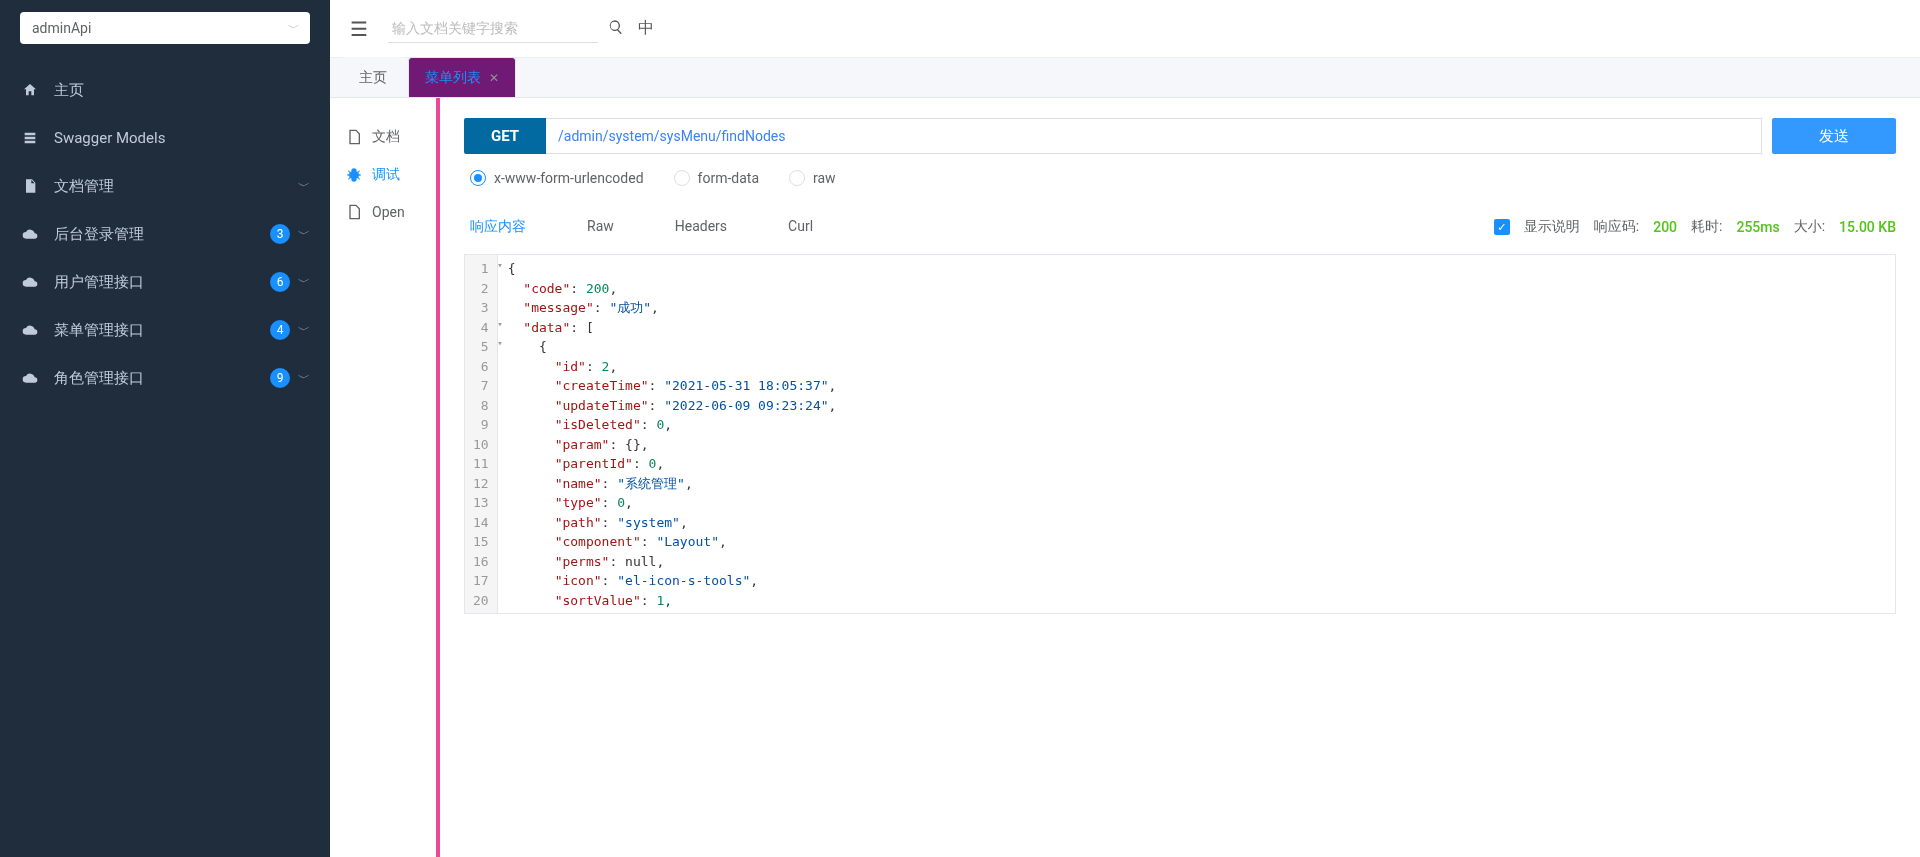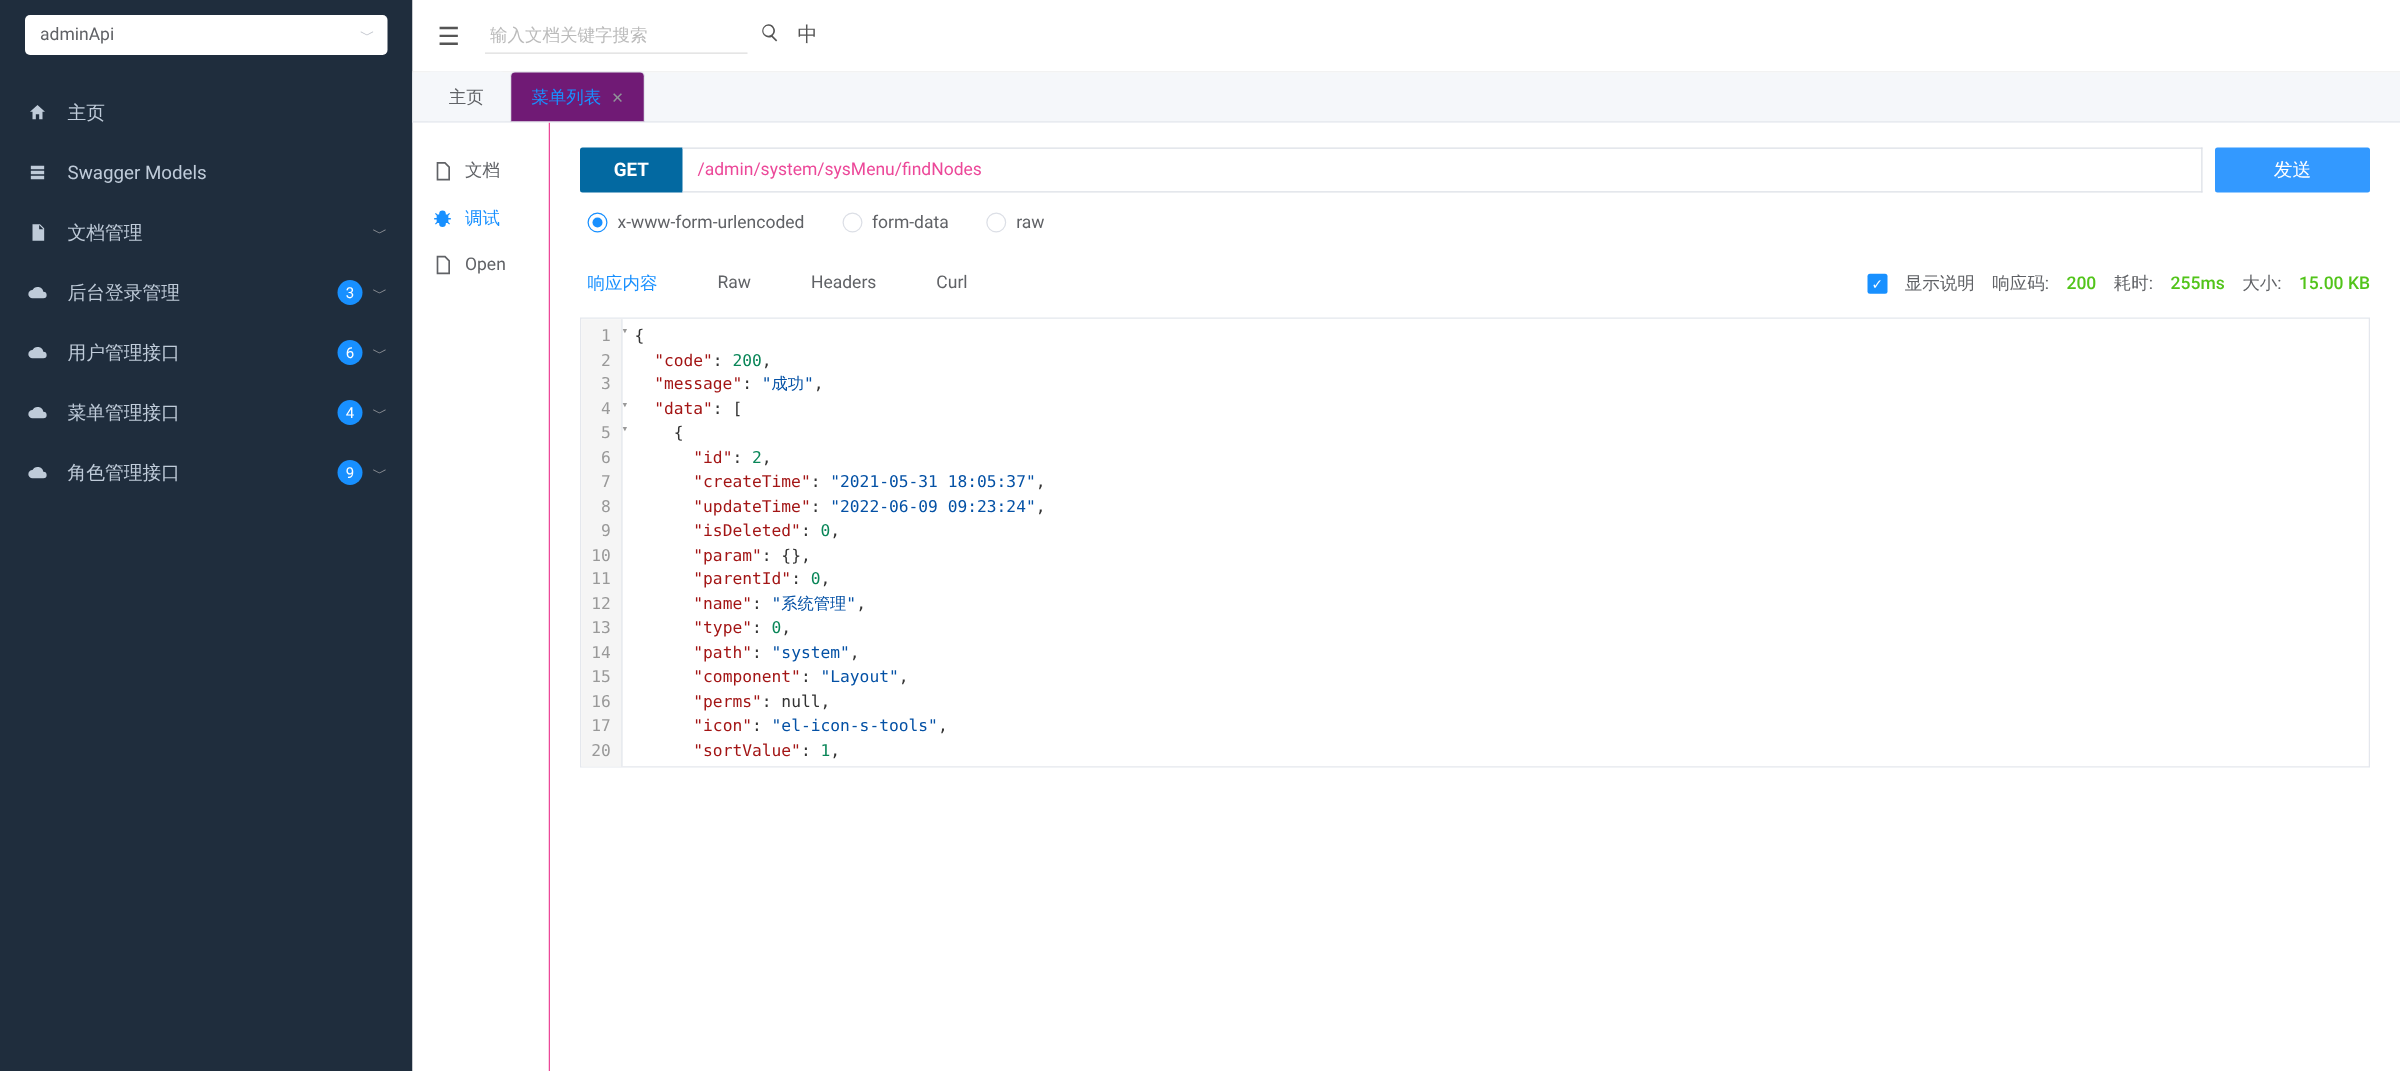--- a/index.html
+++ b/index.html
@@ -27,43 +27,43 @@
 .search-icon { margin: 0 14px 0 10px; color: #555; cursor: pointer; font-size: 18px; }
 .lang { color: #555; cursor: pointer; font-size: 16px; }
 
 .tabs-bar { height: 40px; display: flex; align-items: flex-end; padding: 0 12px; background: #f5f7fa; border-bottom: 1px solid #e4e7ed; }
 .tab { height: 40px; padding: 0 16px; display: flex; align-items: center; border: 1px solid #e4e7ed; border-bottom: none; background: #701a75; margin-right: 4px; border-radius: 4px 4px 0 0; cursor: pointer; font-size: 14px; color: #606266; }
 .tab.inactive { background: #f5f7fa; border-color: transparent; }
 .tab.active { color: #1890ff; }
 .tab .close { margin-left: 8px; color: #909399; font-size: 12px; }
 
 .content { flex: 1; display: flex; overflow: hidden; }
-.sub-nav { width: 110px; border-right: 1px solid #ec4899; padding-top: 20px; }
+.sub-nav { width: 110px; border-right: 4px solid #ec4899; padding-top: 20px; }
 .sub-item { display: flex; align-items: center; padding: 10px 16px; color: #606266; cursor: pointer; font-size: 14px; }
 .sub-item .icon { width: 18px; margin-right: 8px; display: inline-flex; }
 .sub-item.active { color: #1890ff; }
 
 .panel { flex: 1; padding: 20px 24px; overflow: auto; }
 .req-row { display: flex; margin-bottom: 16px; }
 .method { background: #0369a1; color: #fff; width: 82px; display: flex; align-items: center; justify-content: center; font-weight: 700; font-size: 15px; border-radius: 2px 0 0 2px; }
-.url { flex: 1; border: 1px solid #dcdfe6; border-left: none; padding: 0 12px; height: 36px; display: flex; align-items: center; color: #ec4899; }
+.url { flex: 1; border: 1px solid #dcdfe6; border-left: none; padding: 0 12px; height: 36px; display: flex; align-items: center; color: #3b82f6; }
 .send-btn { background: #3399ff; color: #fff; padding: 0 47px; height: 36px; display: flex; align-items: center; margin-left: 10px; border-radius: 2px; cursor: pointer; font-size: 15px; }
 
 .inner-tabs { display: flex; border-bottom: 1px solid #e4e7ed; margin-bottom: 14px; }
 .inner-tab { padding: 10px 20px; color: #606266; cursor: pointer; font-size: 14px; border-bottom: 2px solid transparent; margin-bottom: -1px; }
 .inner-tab.active { color: #1890ff; border-bottom-color: #1890ff; }
 
 .radio-row { display: flex; gap: 30px; margin-bottom: 24px; padding-left: 6px; }
 .radio { display: flex; align-items: center; gap: 8px; color: #606266; cursor: pointer; }
 .radio-circle { width: 16px; height: 16px; border: 1px solid #dcdfe6; border-radius: 50%; display: inline-flex; align-items: center; justify-content: center; }
 .radio.checked .radio-circle { border-color: #1890ff; }
 .radio.checked .radio-circle::after { content: ""; width: 8px; height: 8px; background: #1890ff; border-radius: 50%; }
 
 .resp-header { display: flex; align-items: center; margin-bottom: 10px; }
-.resp-tabs { display: flex; gap: 48px; flex: 1; padding-left: 6px; text-align: center; }
+.resp-tabs { display: flex; gap: 61px; flex: 1; padding-left: 6px; text-align: center; }
 .resp-tab { color: #606266; cursor: pointer; font-size: 14px; padding: 8px 0; }
 .resp-tab.active { color: #1890ff; }
 .resp-meta { display: flex; align-items: center; gap: 14px; font-size: 14px; color: #606266; }
 .chk { width: 16px; height: 16px; background: #1890ff; border-radius: 2px; display: inline-flex; align-items: center; justify-content: center; color: #fff; font-size: 11px; }
 .meta-val { color: #52c41a; font-weight: 500; }
 
 .code-block { border: 1px solid #e4e7ed; display: flex; font-family: Consolas, Monaco, monospace; font-size: 13px; line-height: 1.5; max-height: 360px; overflow: auto; }
 .gutter { background: #f5f5f5; color: #999; text-align: right; padding: 4px 8px; user-select: none; border-right: 1px solid #e4e7ed; }
 .gutter div { height: 19.5px; }
 .gutter .fold { position: relative; }

